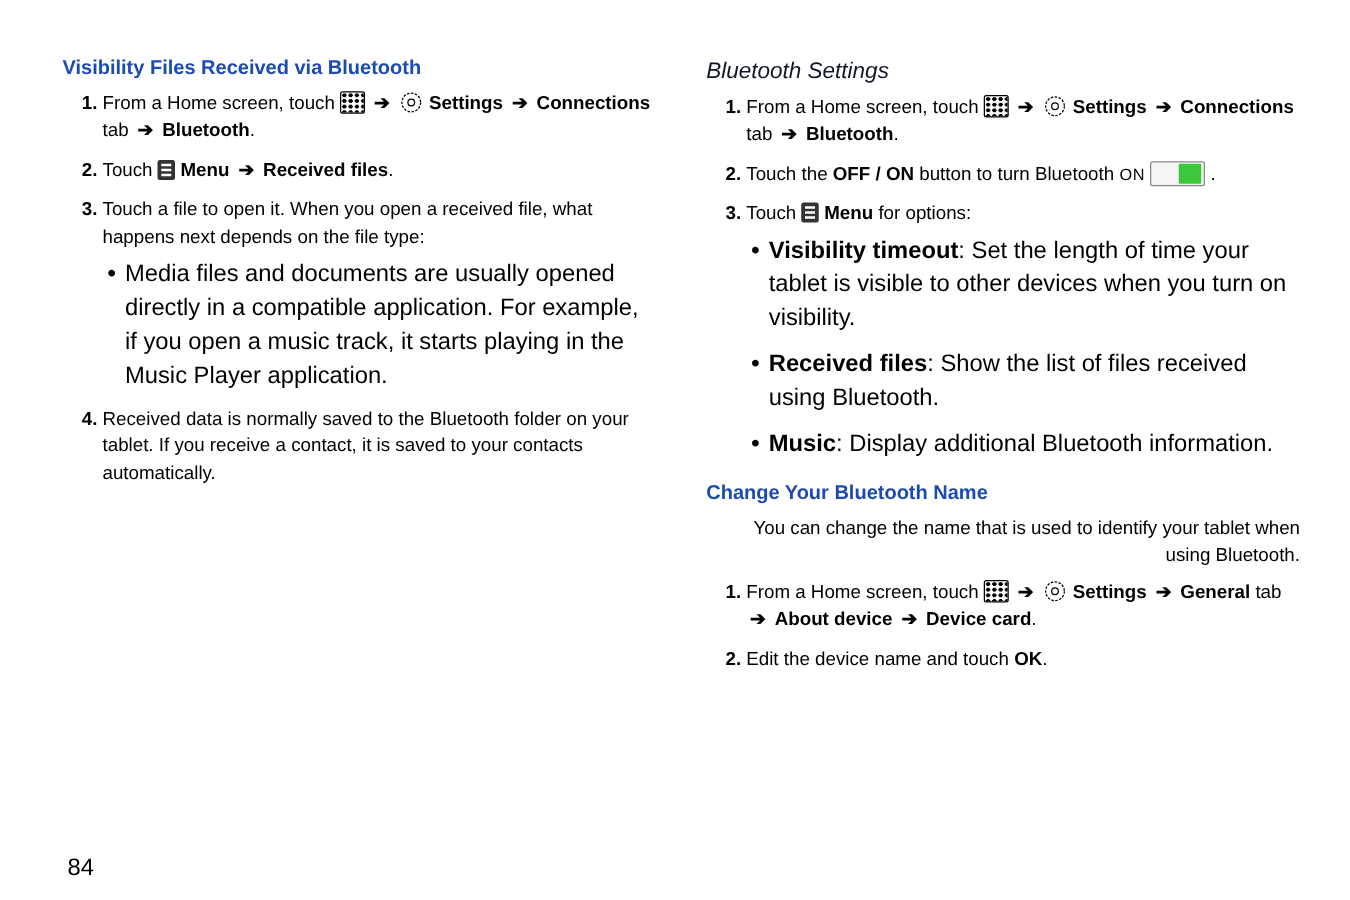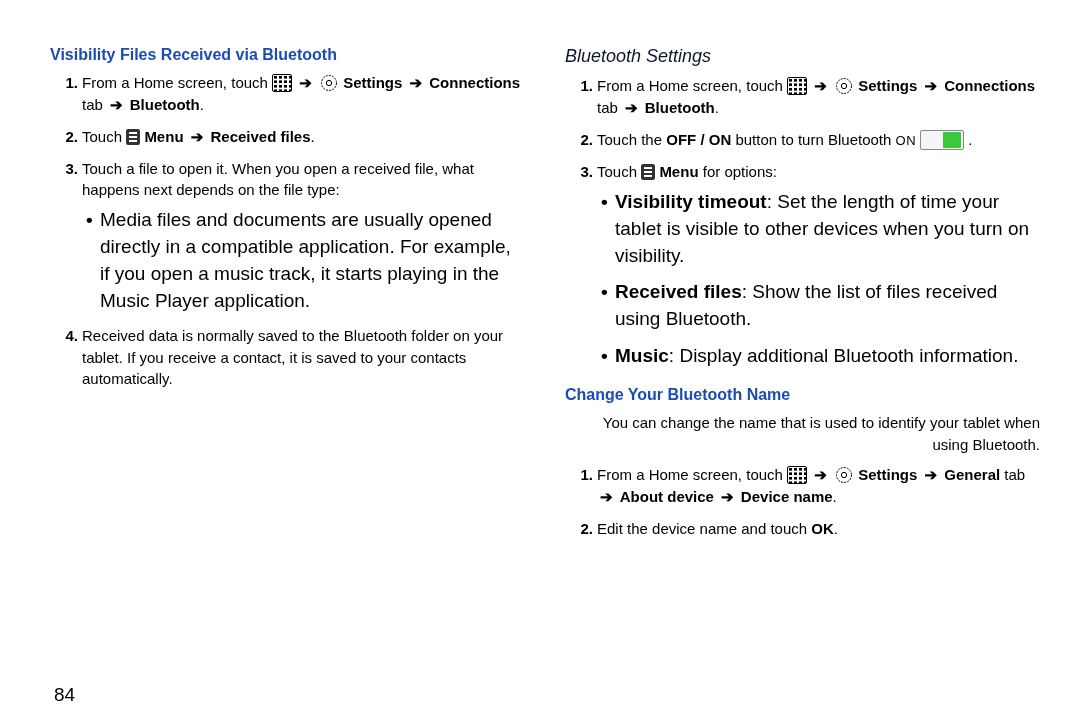--- a/index.html
+++ b/index.html
@@ -269,21 +269,21 @@
                 <circle cx="12" cy="12" r="3.2"></circle>
                 <circle cx="12" cy="12" r="9" stroke-dasharray="2.4 1.4"></circle>
               </g>
             </svg>
         </span>
         <span class="b">Settings</span>
         <span class="arrow b">➔</span>
         <span class="b">General</span><span> tab </span><span class="arrow b">➔</span>
         <span class="b">About device</span>
         <span class="arrow b">➔</span>
-        <span class="b">Device name</span><span>.</span>
+        <span class="b">Device card</span><span>.</span>
       </li>
       <li>
         <span class="num">2.</span>
         <span>Edit the device name and touch </span><span class="b">OK</span><span>.</span>
       </li>
     </ol>
   </div>
 
 </div>
 

